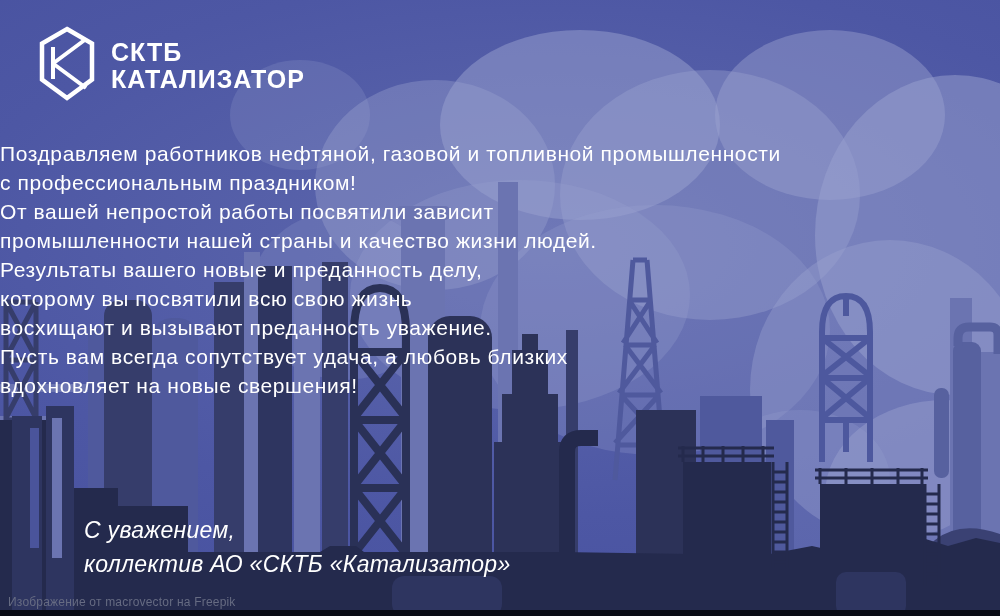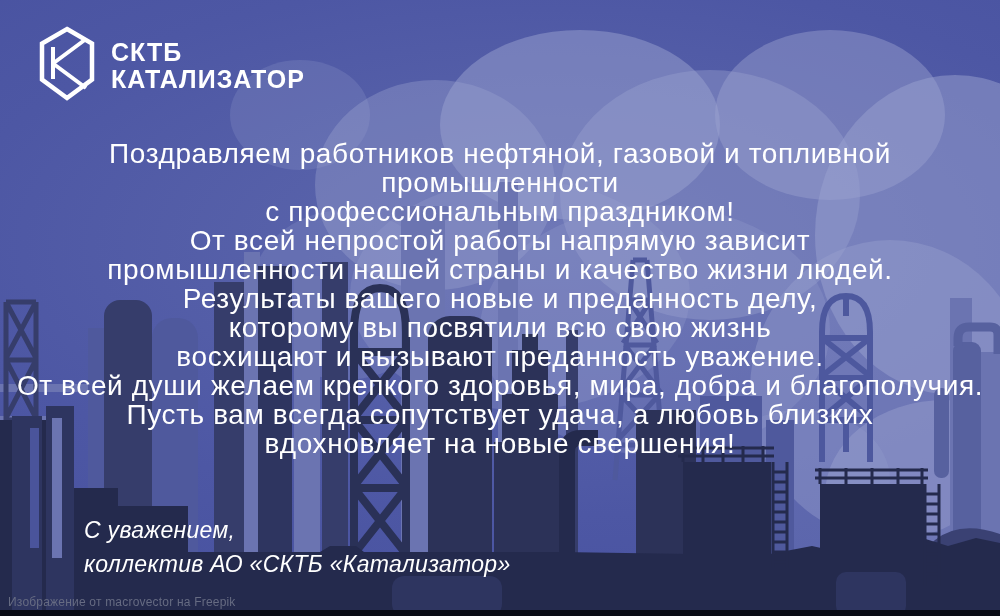--- a/index.html
+++ b/index.html
@@ -5,22 +5,22 @@
   html,body{margin:0;padding:0;background:#111;}
   .canvas{
     position:relative;width:1000px;height:616px;overflow:hidden;
     background:radial-gradient(ellipse 130% 95% at 55% 40%, #5e68ad 0%, #4d57a4 46%, #414b9a 100%);
     font-family:"Liberation Sans", sans-serif;
   }
   .scene{position:absolute;left:0;top:0;width:100%;height:100%;}
   .logo{position:absolute;left:38px;top:26px;display:flex;align-items:flex-start;gap:15px;}
   .logo-text{color:#fff;font-weight:700;font-size:25px;line-height:27px;letter-spacing:1px;margin-top:13px;}
   .greeting{
-    position:absolute;left:0;right:0;top:139px;text-align:center;
-    color:#fff;font-size:28px;line-height:29px;font-weight:400;letter-spacing:.6px;
+    position:absolute;left:0;right:0;top:139px;text-align:left;
+    color:#fff;font-size:21px;line-height:29px;font-weight:400;letter-spacing:.6px;
   }
   .signature{position:absolute;left:84px;top:513px;color:#fff;font-size:23px;line-height:34px;letter-spacing:.3px;font-style:italic;}
   .attribution{position:absolute;left:8px;top:595px;font-size:12px;color:#666b82;letter-spacing:.2px;}
 </style>
 </head>
 <body>
 
 <div class="canvas">
 
   <svg class="scene" viewBox="0 0 1000 616" preserveAspectRatio="none" aria-hidden="true">
@@ -122,26 +122,25 @@
     </svg>
     <div class="logo-text">
       <div>СКТБ</div>
       <div>КАТАЛИЗАТОР</div>
     </div>
   </div>
 
   <div class="greeting">
     <div>Поздравляем работников нефтяной, газовой и топливной промышленности</div>
     <div>с профессиональным праздником!</div>
-    <div>От всей непростой работы напрямую зависит</div>
+    <div>От вашей непростой работы посвятили зависит</div>
     <div>промышленности нашей страны и качество жизни людей.</div>
     <div>Результаты вашего новые и преданность делу,</div>
     <div>которому вы посвятили всю свою жизнь</div>
     <div>восхищают и вызывают преданность уважение.</div>
-    <div>От всей души желаем крепкого здоровья, мира, добра и благополучия.</div>
     <div>Пусть вам всегда сопутствует удача, а любовь близких</div>
     <div>вдохновляет на новые свершения!</div>
   </div>
 
   <div class="signature">
     <div>С уважением,</div>
     <div>коллектив АО «СКТБ «Катализатор»</div>
   </div>
 
   <div class="attribution">Изображение от macrovector на Freepik</div>

